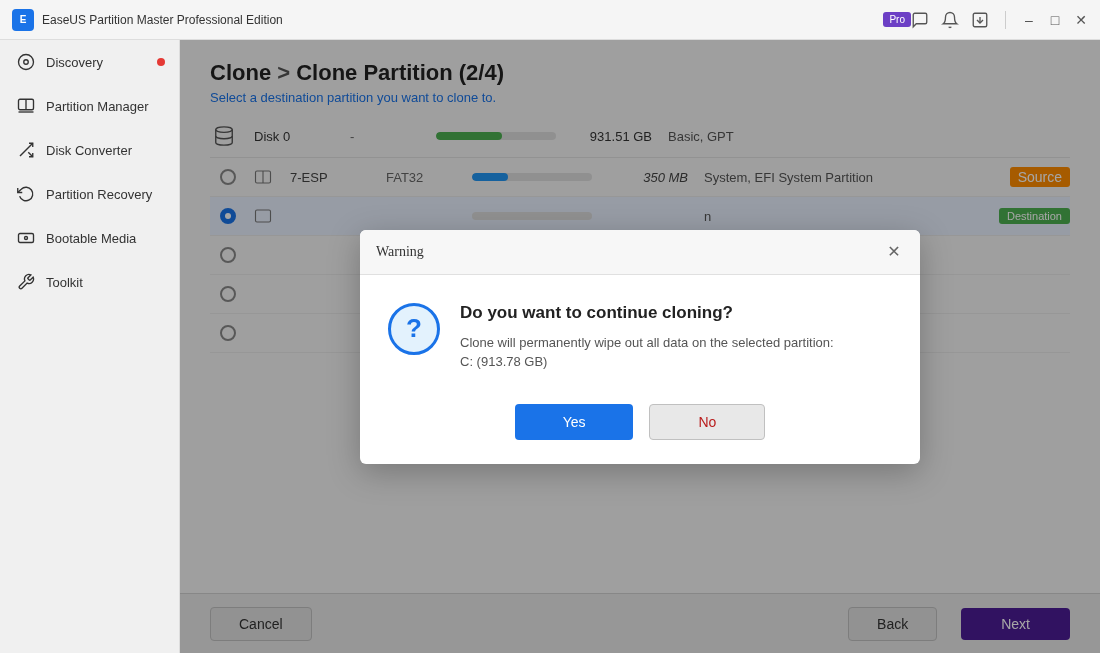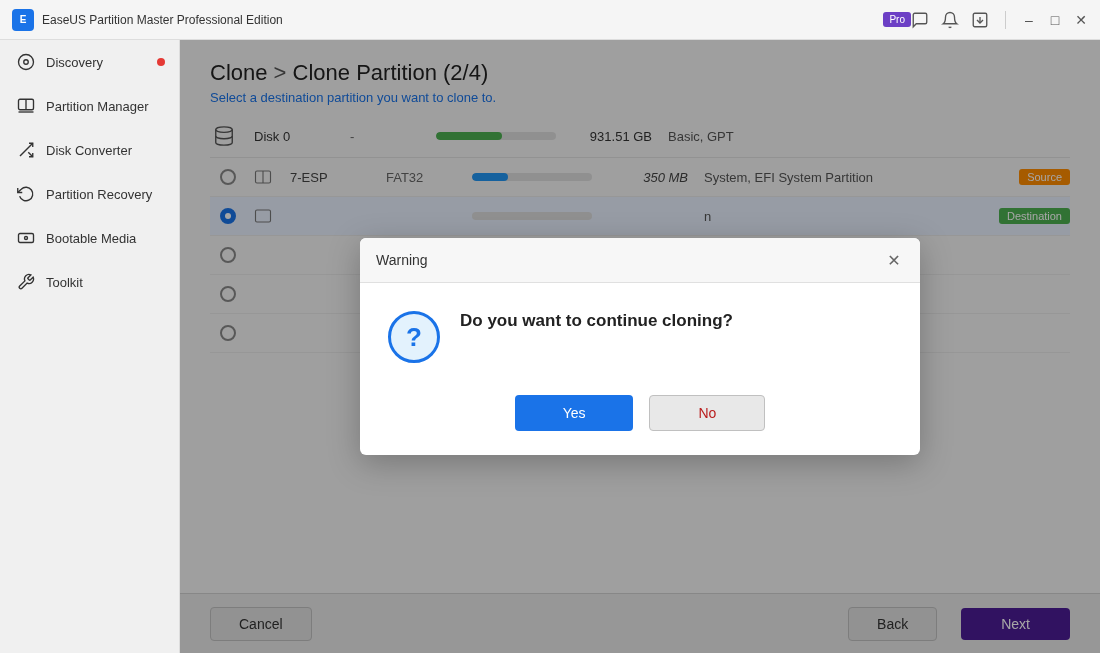--- a/index.html
+++ b/index.html
@@ -109,21 +109,21 @@
       overflow: hidden;
       position: relative;
     }
 
     .content-header {
       padding: 20px 30px 10px;
       background: #f5f5f5;
     }
     .content-title {
       font-size: 22px;
-      font-weight: 400;
+      font-weight: 700;
       color: #222;
       margin-bottom: 4px;
     }
     .content-title .arrow {
       color: #555;
     }
     .content-subtitle {
       font-size: 13px;
       color: #1a73e8;
     }
@@ -150,21 +150,21 @@
     .disk-name { width: 80px; font-weight: 500; }
     .disk-fs { width: 70px; color: #666; }
     .disk-bar-wrap { flex: 1; max-width: 120px; }
     .disk-bar-bg { height: 8px; background: #ddd; border-radius: 4px; overflow: hidden; }
     .disk-bar-fill { height: 100%; border-radius: 4px; }
     .disk-size { width: 80px; text-align: right; color: #333; }
     .disk-type { flex: 1; color: #555; }
     .source-badge {
       background: #ff8c00;
       color: white;
-      font-size: 11px;
+      font-size: 14px;
       padding: 2px 8px;
       border-radius: 3px;
     }
     .dest-badge {
       background: #4caf50;
       color: white;
       font-size: 11px;
       padding: 2px 8px;
       border-radius: 3px;
     }
@@ -262,20 +262,21 @@
       width: 560px;
       box-shadow: 0 8px 32px rgba(0,0,0,0.25);
       overflow: hidden;
     }
     .modal-header {
       display: flex;
       align-items: center;
       padding: 12px 16px;
       border-bottom: 1px solid #e0e0e0;
       background: #f7f7f7;
+      font-family: Liberation Serif, serif;
     }
     .modal-title-text {
       font-size: 14px;
       font-weight: 500;
       color: #333;
       flex: 1;
     }
     .modal-close {
       width: 20px; height: 20px;
       display: flex; align-items: center; justify-content: center;
@@ -567,20 +568,24 @@
     <div class="overlay">
       <div class="modal">
         <div class="modal-header">
           <span class="modal-title-text">Warning</span>
           <div class="modal-close">✕</div>
         </div>
         <div class="modal-body">
           <div class="modal-icon">?</div>
           <div class="modal-text-area">
             <div class="modal-question">Do you want to continue cloning?</div>
+            <div class="modal-description">
+              <span>Clone will permanently wipe out all data on the selected partition:</span><br>
+              <span>C: (913.78 GB)</span>
+            </div>
           </div>
         </div>
         <div class="modal-footer">
           <button class="btn-yes">Yes</button>
           <button class="btn-no">No</button>
         </div>
       </div>
     </div>
 
   </div>

